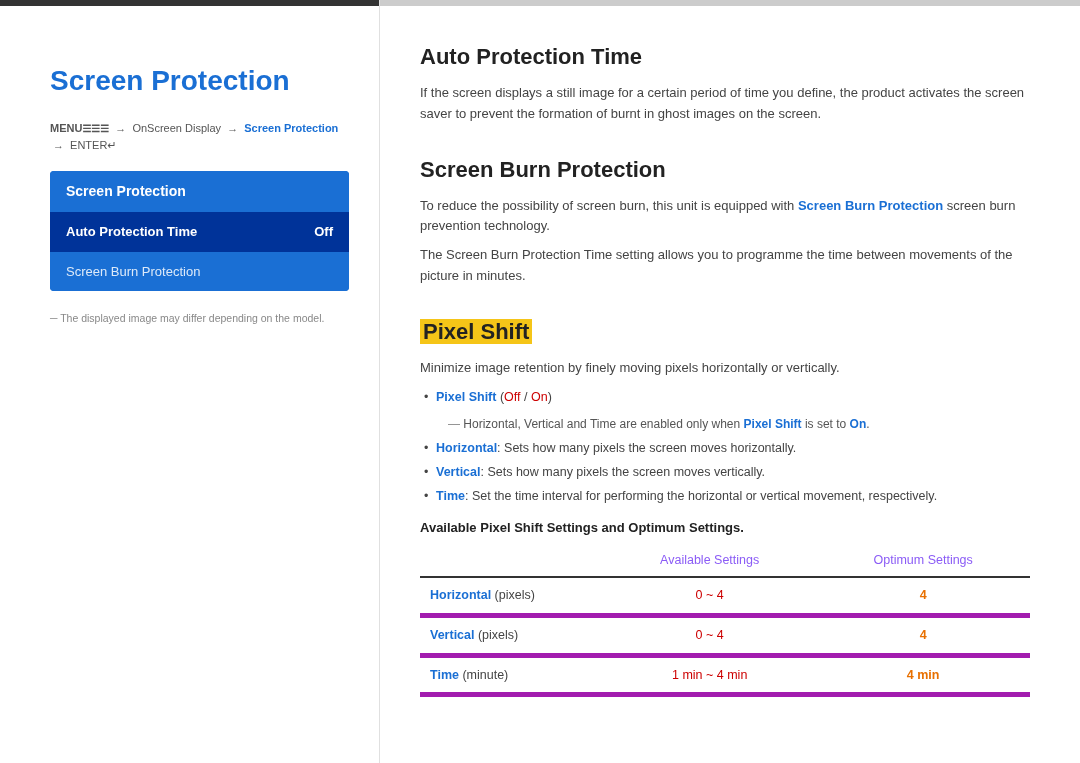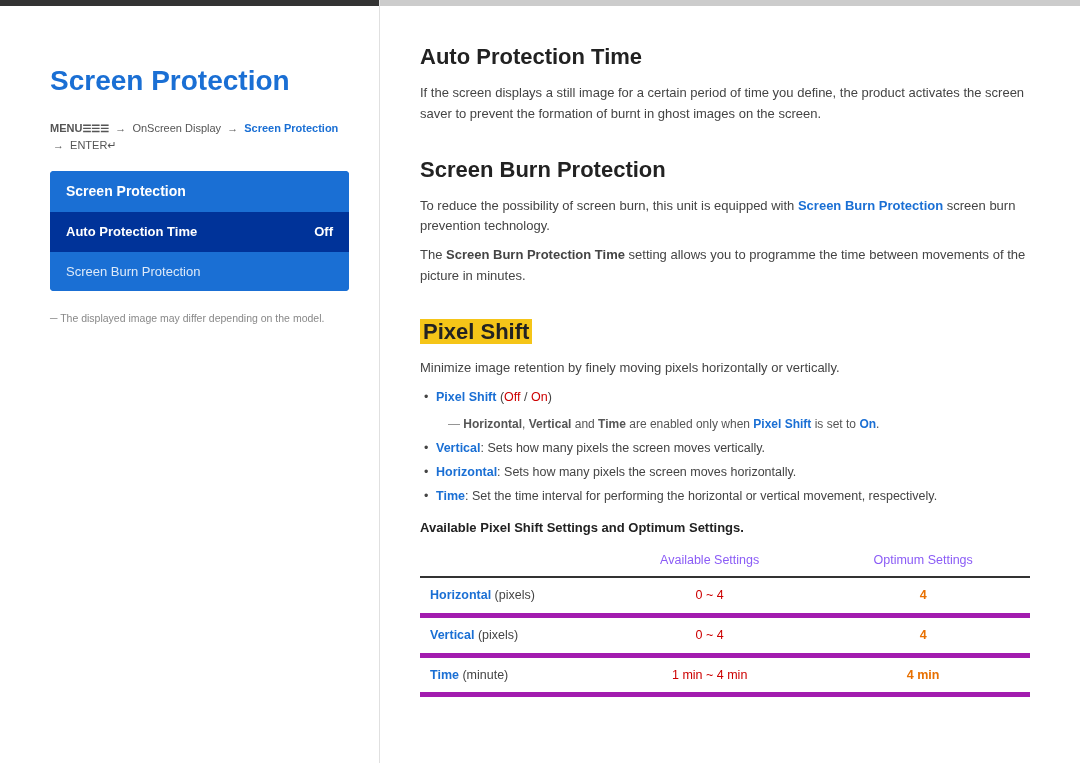--- a/index.html
+++ b/index.html
@@ -135,21 +135,21 @@
       line-height: 1.6;
     }
     .bullet-list li::before {
       content: '•';
       position: absolute;
       left: -12px;
       color: #444;
     }
     .red { color: #cc0000; }
     .blue-bold { color: #1a6fd4; font-weight: bold; }
-    .just-bold { font-weight: bold; }
+    .just-bold { font-weight: normal; }
     .orange { color: #e87000; font-weight: bold; }
 
     .sub-note {
       padding-left: 28px;
       font-size: 12px;
       color: #555;
       margin-bottom: 4px;
       line-height: 1.6;
     }
     .sub-note::before {
@@ -265,22 +265,22 @@
 
       <ul class="bullet-list">
         <li>
           <span class="blue-bold">Pixel Shift</span> (<span class="red">Off</span> / <span class="red">On</span>)
         </li>
       </ul>
       <div class="sub-note">
         <span class="just-bold">Horizontal</span>, <span class="just-bold">Vertical</span> and <span class="just-bold">Time</span> are enabled only when <span class="blue-bold">Pixel Shift</span> is set to <span class="blue-bold">On</span>.
       </div>
       <ul class="bullet-list">
+        <li><span class="blue-bold">Horizontal</span>: Sets how many pixels the screen moves horizontally.</li>
         <li><span class="blue-bold">Vertical</span>: Sets how many pixels the screen moves vertically.</li>
-        <li><span class="blue-bold">Horizontal</span>: Sets how many pixels the screen moves horizontally.</li>
         <li><span class="blue-bold">Time</span>: Set the time interval for performing the horizontal or vertical movement, respectively.</li>
       </ul>
 
       <div class="table-section">
         <p class="table-title">Available Pixel Shift Settings and Optimum Settings.</p>
         <table class="settings-table">
           <thead>
             <tr>
               <th></th>
               <th>Available Settings</th>

